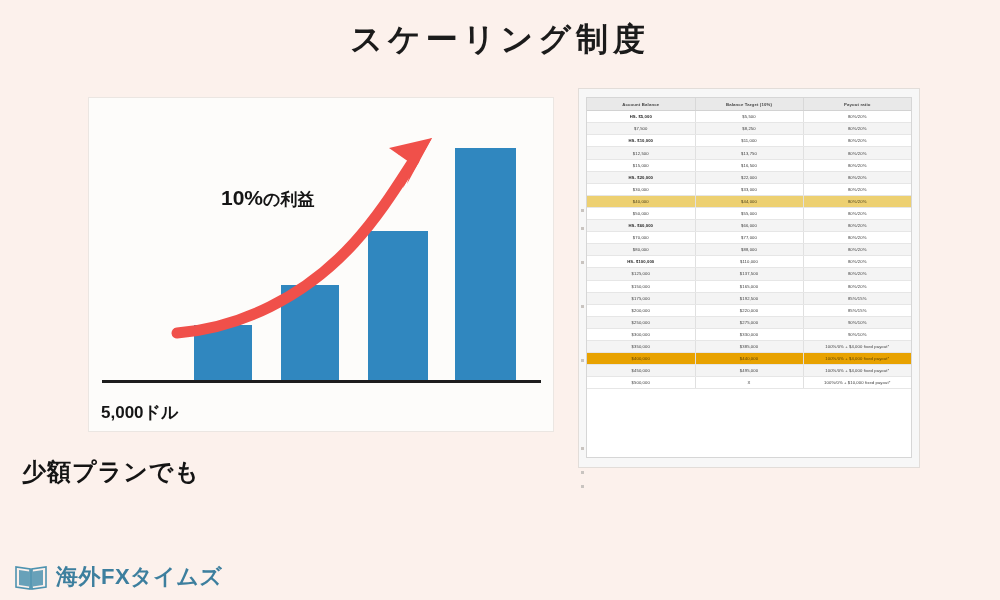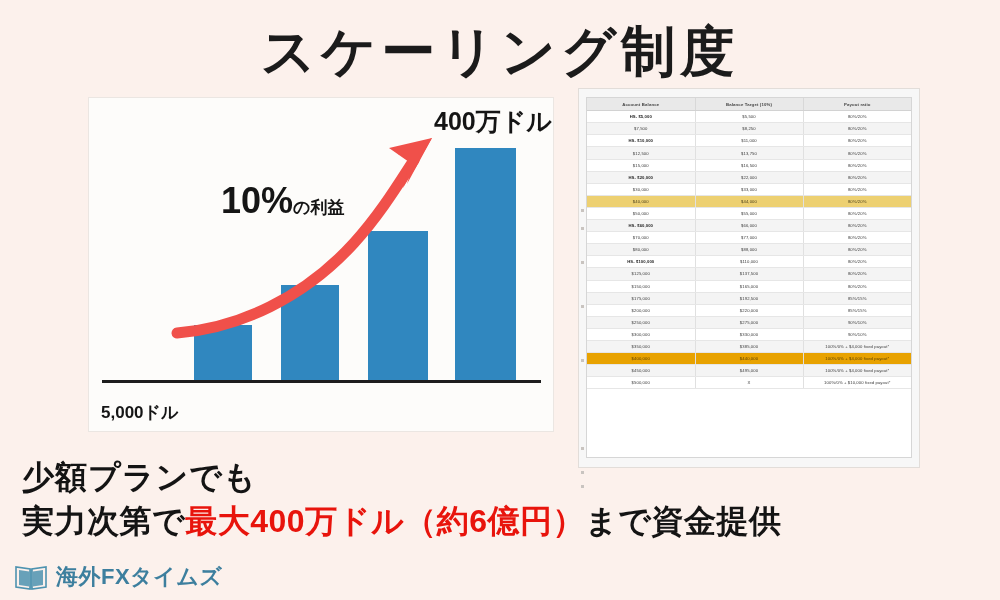--- a/index.html
+++ b/index.html
@@ -8,21 +8,21 @@
     font-family: "Liberation Sans", "DejaVu Sans", sans-serif;
     overflow: hidden;
   }
   body { background: #fcf1ec; position: relative; }
 
   
   .page-title {
     position: absolute;
     left: 0; right: 0; top: 22px;
     text-align: center;
-    font-size: 54px;
+    font-size: 32px;
     font-weight: 800;
     letter-spacing: 5px;
     color: #1b1b1b;
     line-height: 1.1;
   }
 
   
   .chart-card {
     position: absolute;
     left: 88px; top: 97px;
@@ -60,21 +60,21 @@
 
   .label-growth {
     position: absolute;
     left: 132px; top: 82px;
     font-size: 28px;
     font-weight: 800;
     color: #151515;
     letter-spacing: 0px;
     white-space: nowrap;
   }
-  .label-growth .pct { font-size: 36px; }
+  .label-growth .pct { font-size: 21px; }
   .label-growth .sm { font-size: 17px; }
 
   .label-top {
     position: absolute;
     left: 345px; top: 7px;
     font-size: 25px;
     font-weight: 800;
     color: #151515;
     white-space: nowrap;
   }
@@ -152,21 +152,21 @@
 
   
   .caption {
     position: absolute;
     left: 22px; top: 457px;
     width: 960px;
     color: #141414;
     font-weight: 800;
     line-height: 1.28;
   }
-  .caption .ln1 { font-size: 32px; letter-spacing: 1px; }
+  .caption .ln1 { font-size: 24px; letter-spacing: 1px; }
   .caption .ln2 { font-size: 32px; letter-spacing: 0.5px; margin-top: 3px; }
   .caption .red { color: #e8140c; }
 
   
   .logo {
     position: absolute;
     left: 14px; bottom: 8px;
     display: flex;
     gap: 8px;
   }
@@ -196,21 +196,20 @@
       <defs></defs>
       <path d="M 88 235 C 150 230, 215 200, 265 145 C 292 115, 310 85, 325 62" stroke="#f0504a" stroke-width="11" fill="none" stroke-linecap="round"></path>
       <path d="M 343 40 L 309 56 L 325 62 L 318 86 Z" fill="#f0504a"></path>
       <path d="M 343 40 L 300 50 L 320 64 L 314 90 Z" fill="#f0504a"></path>
     </svg>
 
     <div class="label-growth">
       <span class="pct">10%</span><span class="sm">の利益</span>
     </div>
 
-    <div class="label-top">400万ドル</div>
     <div class="label-bottom">5,000ドル</div>
   </div>
 </div>
 
 <div class="table-card">
   <div class="scroll-marks">
     <i style="top:0"></i>
       <i style="top:18px"></i>
       <i style="top:52px"></i>
     <i style="top:96px"></i>
@@ -344,23 +343,20 @@
             <td>X</td>
             <td>100%/0% + $10,000 fixed payout*</td>
           </tr>
         </tbody>
     </table>
   </div>
 </div>
 
 <div class="caption">
   <div class="ln1">少額プランでも</div>
-  <div class="ln2">
-    <span>実力次第で</span><span class="red">最大400万ドル（約6億円）</span><span>まで資金提供</span>
-  </div>
 </div>
 
 <div class="logo">
   <svg width="34" height="30" viewBox="0 0 34 30">
     <path d="M2 5 L2 25 L16 27 L16 7 Z" fill="none" stroke="#4e93b0" stroke-width="1.6"></path>
     <path d="M32 5 L32 25 L18 27 L18 7 Z" fill="none" stroke="#4e93b0" stroke-width="1.6"></path>
     <path d="M5 8 L5 23 L15.2 24.6 L15.2 9.4 Z" fill="#4e93b0" opacity="0.85"></path>
     <path d="M29 8 L29 23 L18.8 24.6 L18.8 9.4 Z" fill="#4e93b0" opacity="0.85"></path>
     <rect x="16.3" y="6.6" width="1.4" height="20.6" fill="#4e93b0"></rect>
   </svg>

